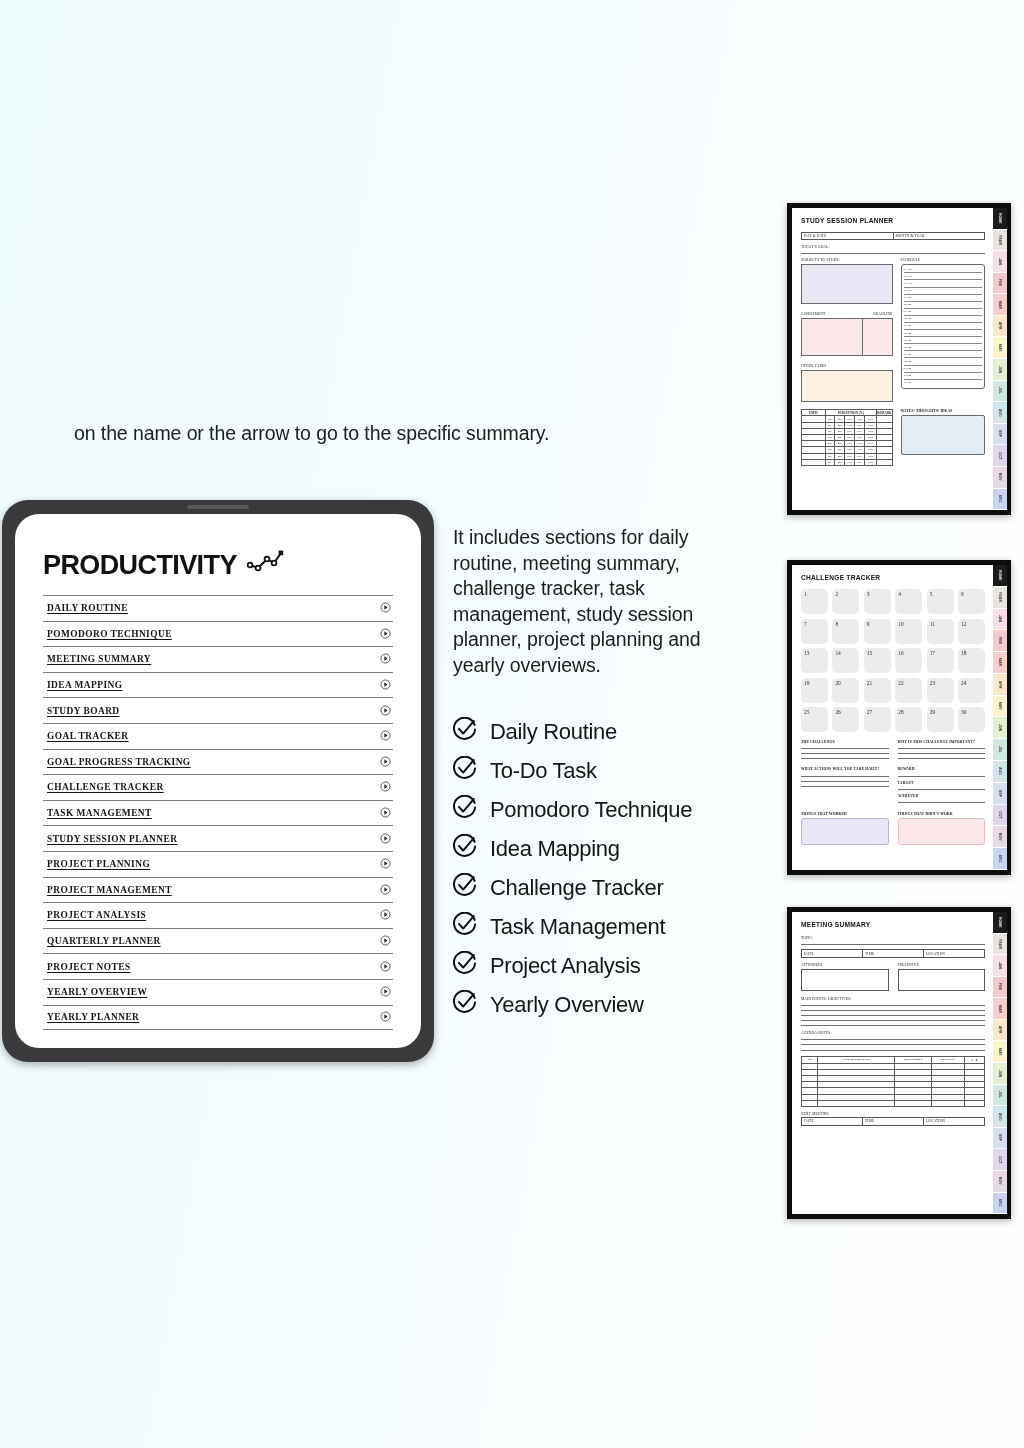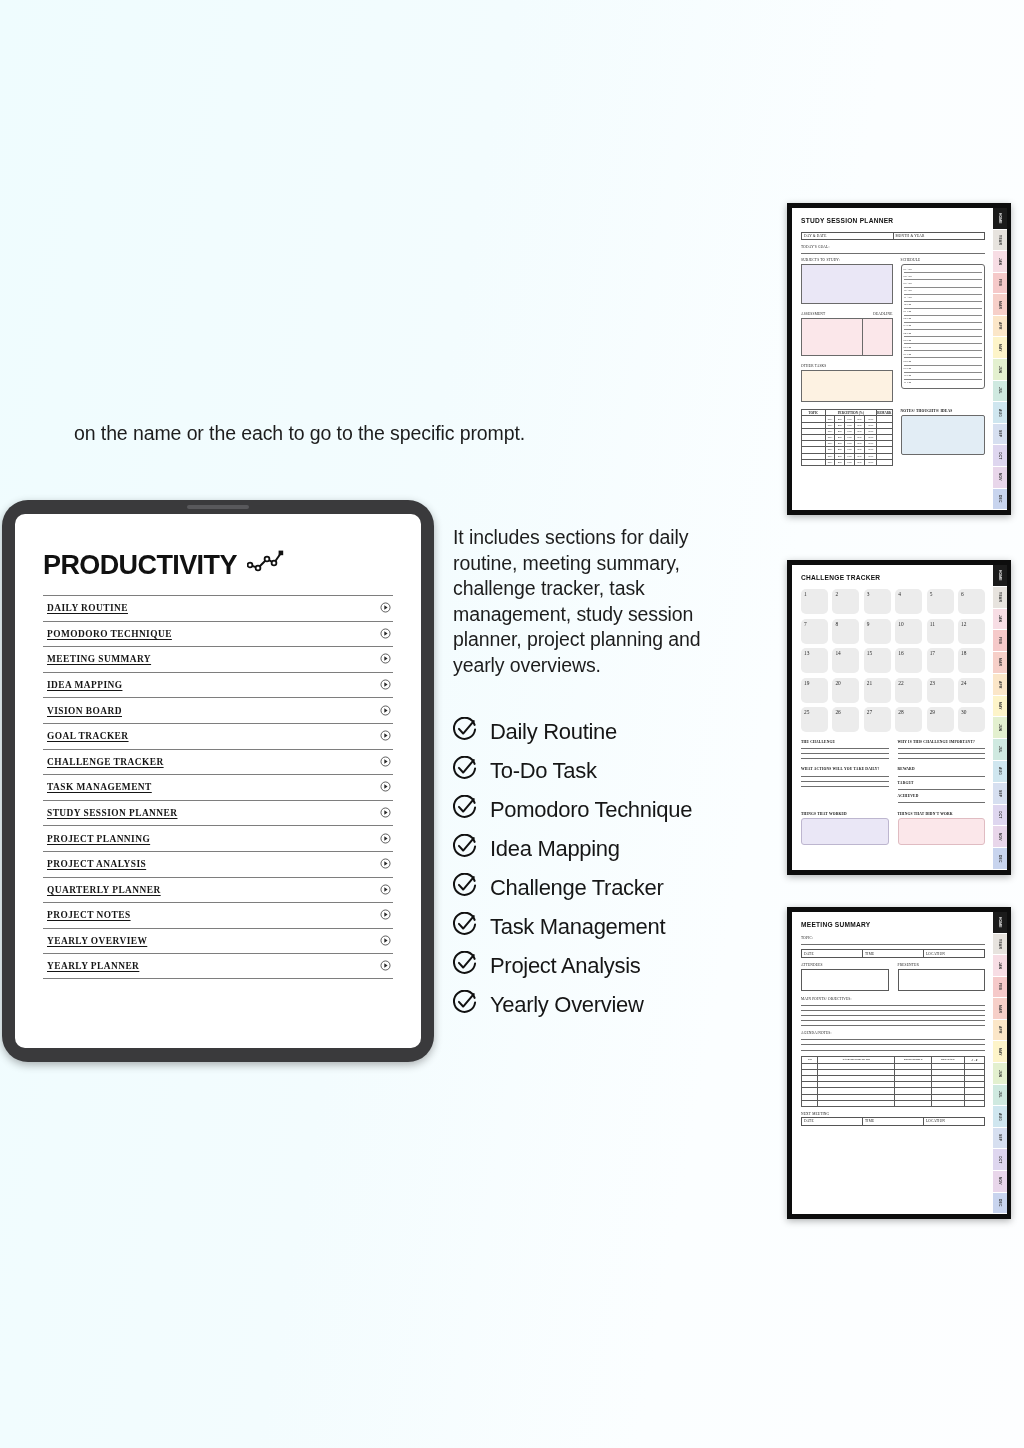--- a/index.html
+++ b/index.html
@@ -37,21 +37,21 @@
     position: absolute;
     left: 50%; top: 5px;
     width: 62px; height: 4px;
     transform: translateX(-50%);
     background: #58585b;
     border-radius: 3px;
   }
   .tablet-screen {
     width: 100%; height: 100%;
     background: #ffffff;
-    border-radius: 10px;
+    border-radius: 24px;
     overflow: hidden;
     padding: 34px 28px 0 28px;
   }
   .page-title-row {
     display: flex;
     align-items: flex-end;
     gap: 10px;
     margin-bottom: 14px;
   }
   .page-title {
@@ -201,21 +201,21 @@
 
   
   .ms-two { display: flex; gap: 9px; margin-bottom: 6px; }
   .ms-two > div { flex: 1; }
   .ms-box { border: .7px solid #5a5a5a; height: 22px; margin-top: 1.5px; }
 </style>
 </head>
 <body>
 
 <div class="intro">
-  <div>on the name or the each to go to the specific prompt.</div>
+  <div>on the name or the arrow to go to the specific summary.</div>
 </div>
 
 <div class="tablet">
   <div class="tablet-screen">
     <div class="page-title-row">
       <div class="page-title">PRODUCTIVITY</div>
       <span class="chart-icon">
         <svg width="38" height="24" viewBox="0 0 38 24">
           <polyline points="3,17 11,20 20,11 27,15 34,5" fill="none" stroke="#111" stroke-width="2"></polyline>
           <circle cx="3" cy="17" r="2.4" fill="#fff" stroke="#111" stroke-width="1.8"></circle>
@@ -249,34 +249,41 @@
             </svg></span>
         </div>
         <div class="prompt-row">
           <span class="prompt-label">IDEA MAPPING</span>
           <span class="go-arrow"><svg width="11" height="11" viewBox="0 0 16 16">
               <circle cx="8" cy="8" r="6.6" fill="none" stroke="#2a2a2a" stroke-width="1.1"></circle>
               <polygon points="6.3,4.9 11,8 6.3,11.1" fill="#2a2a2a"></polygon>
             </svg></span>
         </div>
         <div class="prompt-row">
-          <span class="prompt-label">VISION BOARD</span>
+          <span class="prompt-label">STUDY BOARD</span>
           <span class="go-arrow"><svg width="11" height="11" viewBox="0 0 16 16">
               <circle cx="8" cy="8" r="6.6" fill="none" stroke="#2a2a2a" stroke-width="1.1"></circle>
               <polygon points="6.3,4.9 11,8 6.3,11.1" fill="#2a2a2a"></polygon>
             </svg></span>
         </div>
         <div class="prompt-row">
           <span class="prompt-label">GOAL TRACKER</span>
           <span class="go-arrow"><svg width="11" height="11" viewBox="0 0 16 16">
               <circle cx="8" cy="8" r="6.6" fill="none" stroke="#2a2a2a" stroke-width="1.1"></circle>
               <polygon points="6.3,4.9 11,8 6.3,11.1" fill="#2a2a2a"></polygon>
             </svg></span>
         </div>
         <div class="prompt-row">
+          <span class="prompt-label">GOAL PROGRESS TRACKING</span>
+          <span class="go-arrow"><svg width="11" height="11" viewBox="0 0 16 16">
+              <circle cx="8" cy="8" r="6.6" fill="none" stroke="#2a2a2a" stroke-width="1.1"></circle>
+              <polygon points="6.3,4.9 11,8 6.3,11.1" fill="#2a2a2a"></polygon>
+            </svg></span>
+        </div>
+        <div class="prompt-row">
           <span class="prompt-label">CHALLENGE TRACKER</span>
           <span class="go-arrow"><svg width="11" height="11" viewBox="0 0 16 16">
               <circle cx="8" cy="8" r="6.6" fill="none" stroke="#2a2a2a" stroke-width="1.1"></circle>
               <polygon points="6.3,4.9 11,8 6.3,11.1" fill="#2a2a2a"></polygon>
             </svg></span>
         </div>
         <div class="prompt-row">
           <span class="prompt-label">TASK MANAGEMENT</span>
           <span class="go-arrow"><svg width="11" height="11" viewBox="0 0 16 16">
               <circle cx="8" cy="8" r="6.6" fill="none" stroke="#2a2a2a" stroke-width="1.1"></circle>
@@ -285,20 +292,27 @@
         </div>
         <div class="prompt-row">
           <span class="prompt-label">STUDY SESSION PLANNER</span>
           <span class="go-arrow"><svg width="11" height="11" viewBox="0 0 16 16">
               <circle cx="8" cy="8" r="6.6" fill="none" stroke="#2a2a2a" stroke-width="1.1"></circle>
               <polygon points="6.3,4.9 11,8 6.3,11.1" fill="#2a2a2a"></polygon>
             </svg></span>
         </div>
         <div class="prompt-row">
           <span class="prompt-label">PROJECT PLANNING</span>
+          <span class="go-arrow"><svg width="11" height="11" viewBox="0 0 16 16">
+              <circle cx="8" cy="8" r="6.6" fill="none" stroke="#2a2a2a" stroke-width="1.1"></circle>
+              <polygon points="6.3,4.9 11,8 6.3,11.1" fill="#2a2a2a"></polygon>
+            </svg></span>
+        </div>
+        <div class="prompt-row">
+          <span class="prompt-label">PROJECT MANAGEMENT</span>
           <span class="go-arrow"><svg width="11" height="11" viewBox="0 0 16 16">
               <circle cx="8" cy="8" r="6.6" fill="none" stroke="#2a2a2a" stroke-width="1.1"></circle>
               <polygon points="6.3,4.9 11,8 6.3,11.1" fill="#2a2a2a"></polygon>
             </svg></span>
         </div>
         <div class="prompt-row">
           <span class="prompt-label">PROJECT ANALYSIS</span>
           <span class="go-arrow"><svg width="11" height="11" viewBox="0 0 16 16">
               <circle cx="8" cy="8" r="6.6" fill="none" stroke="#2a2a2a" stroke-width="1.1"></circle>
               <polygon points="6.3,4.9 11,8 6.3,11.1" fill="#2a2a2a"></polygon>

